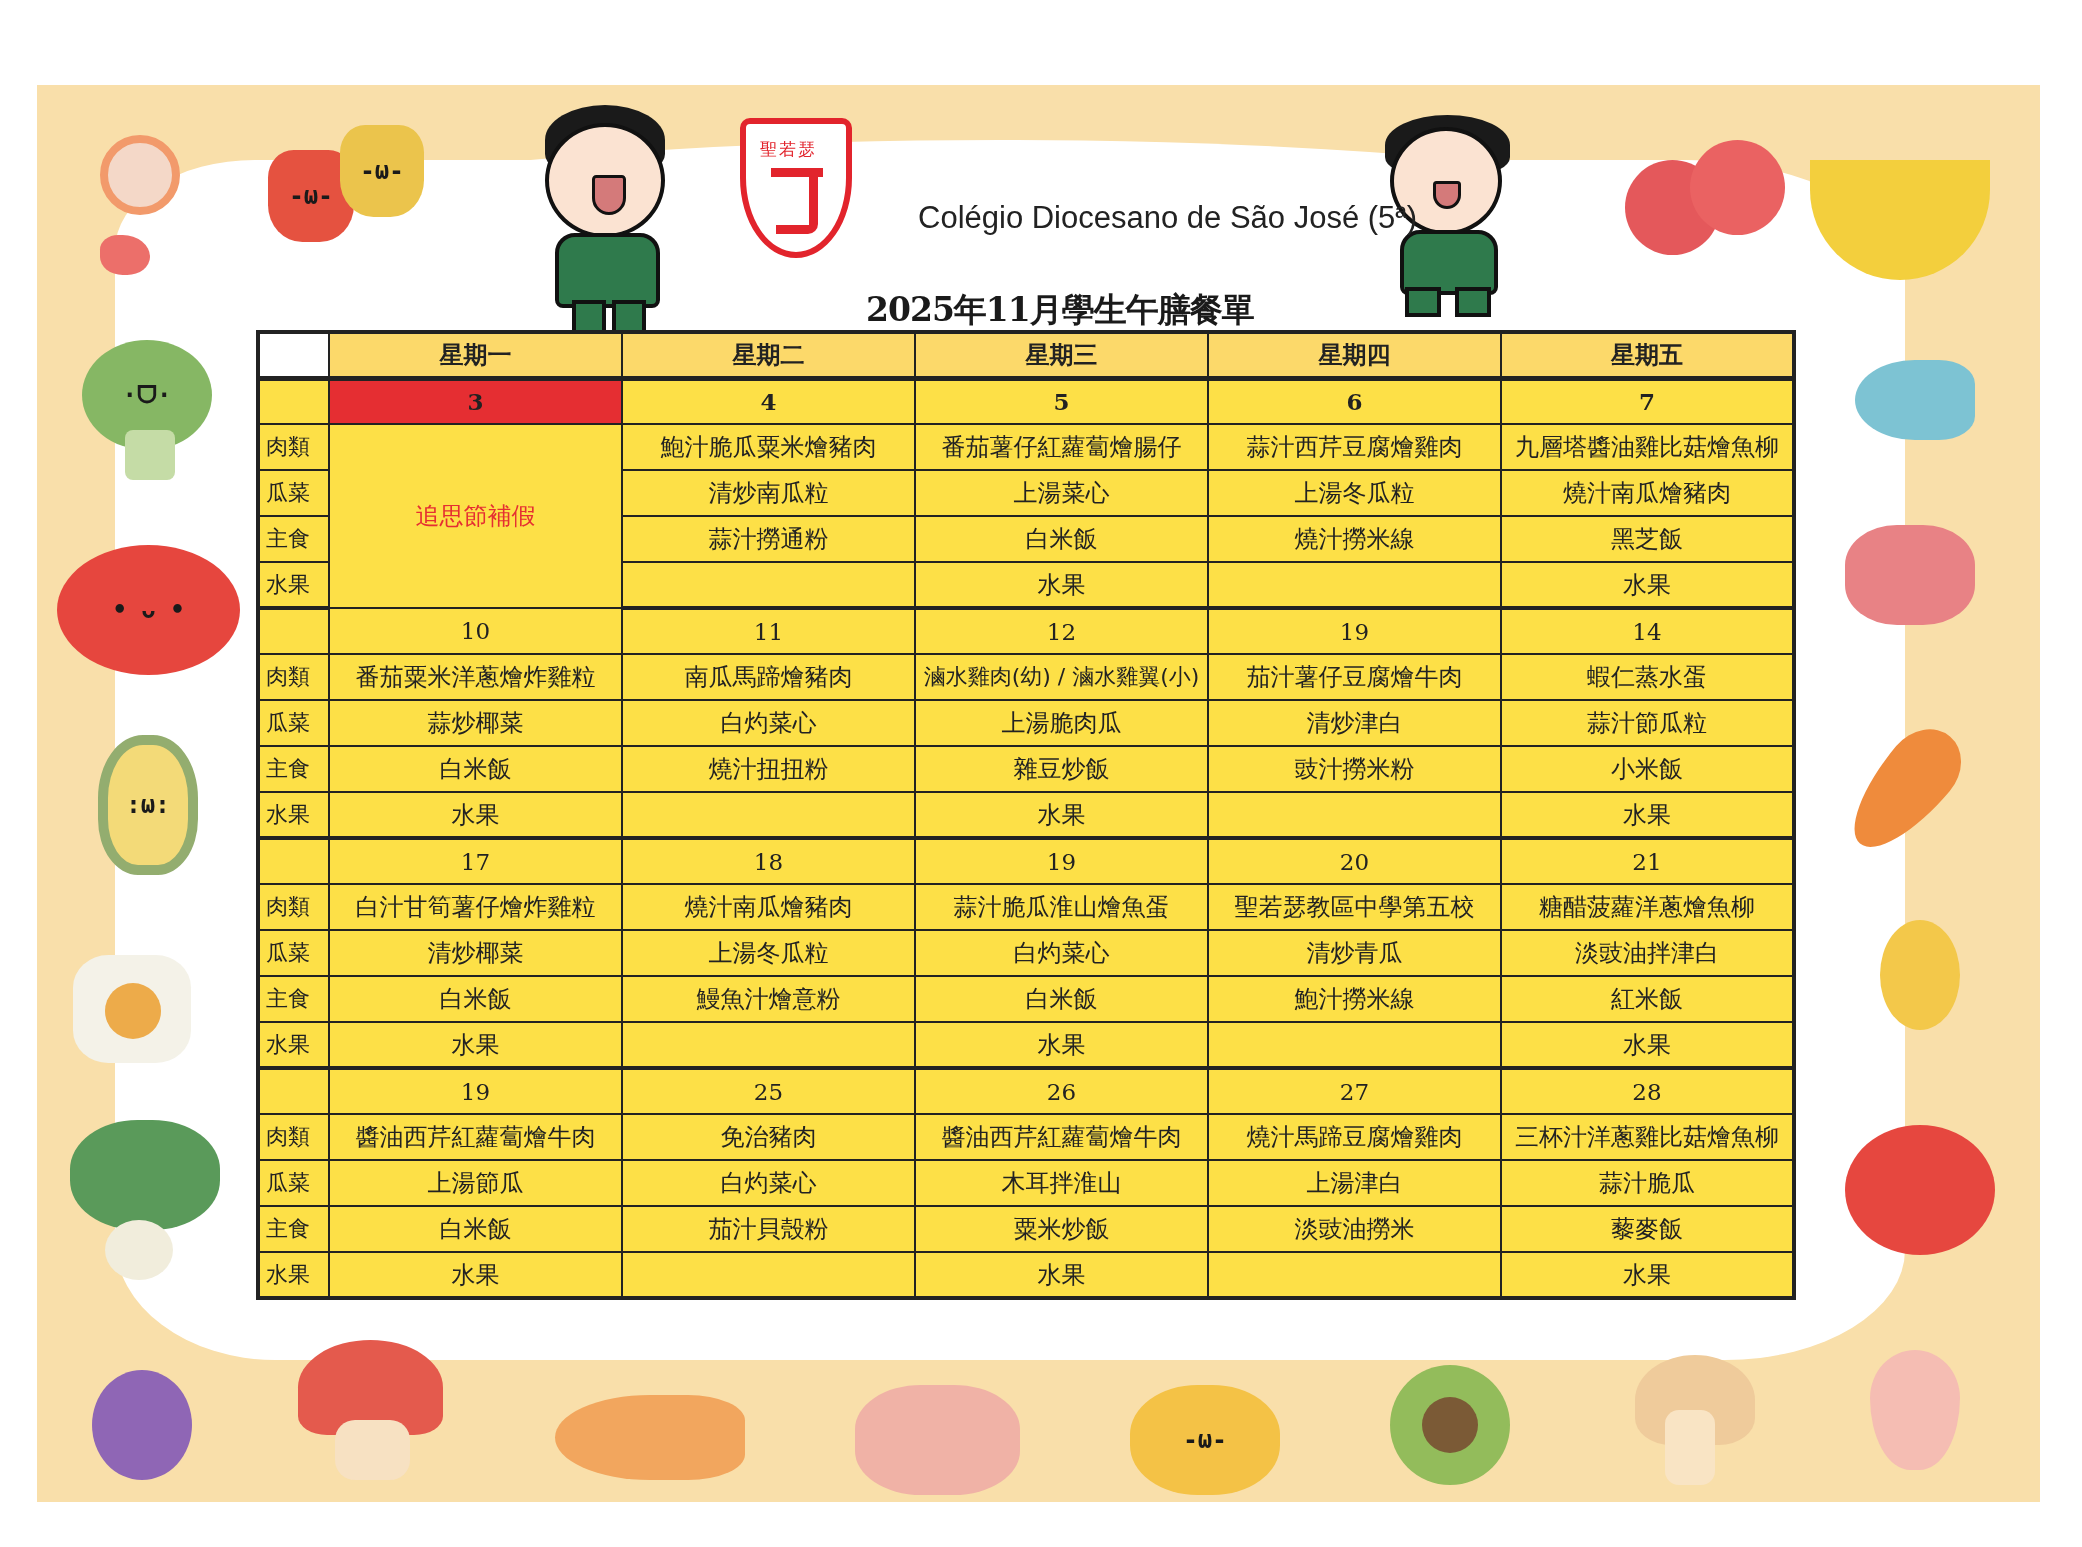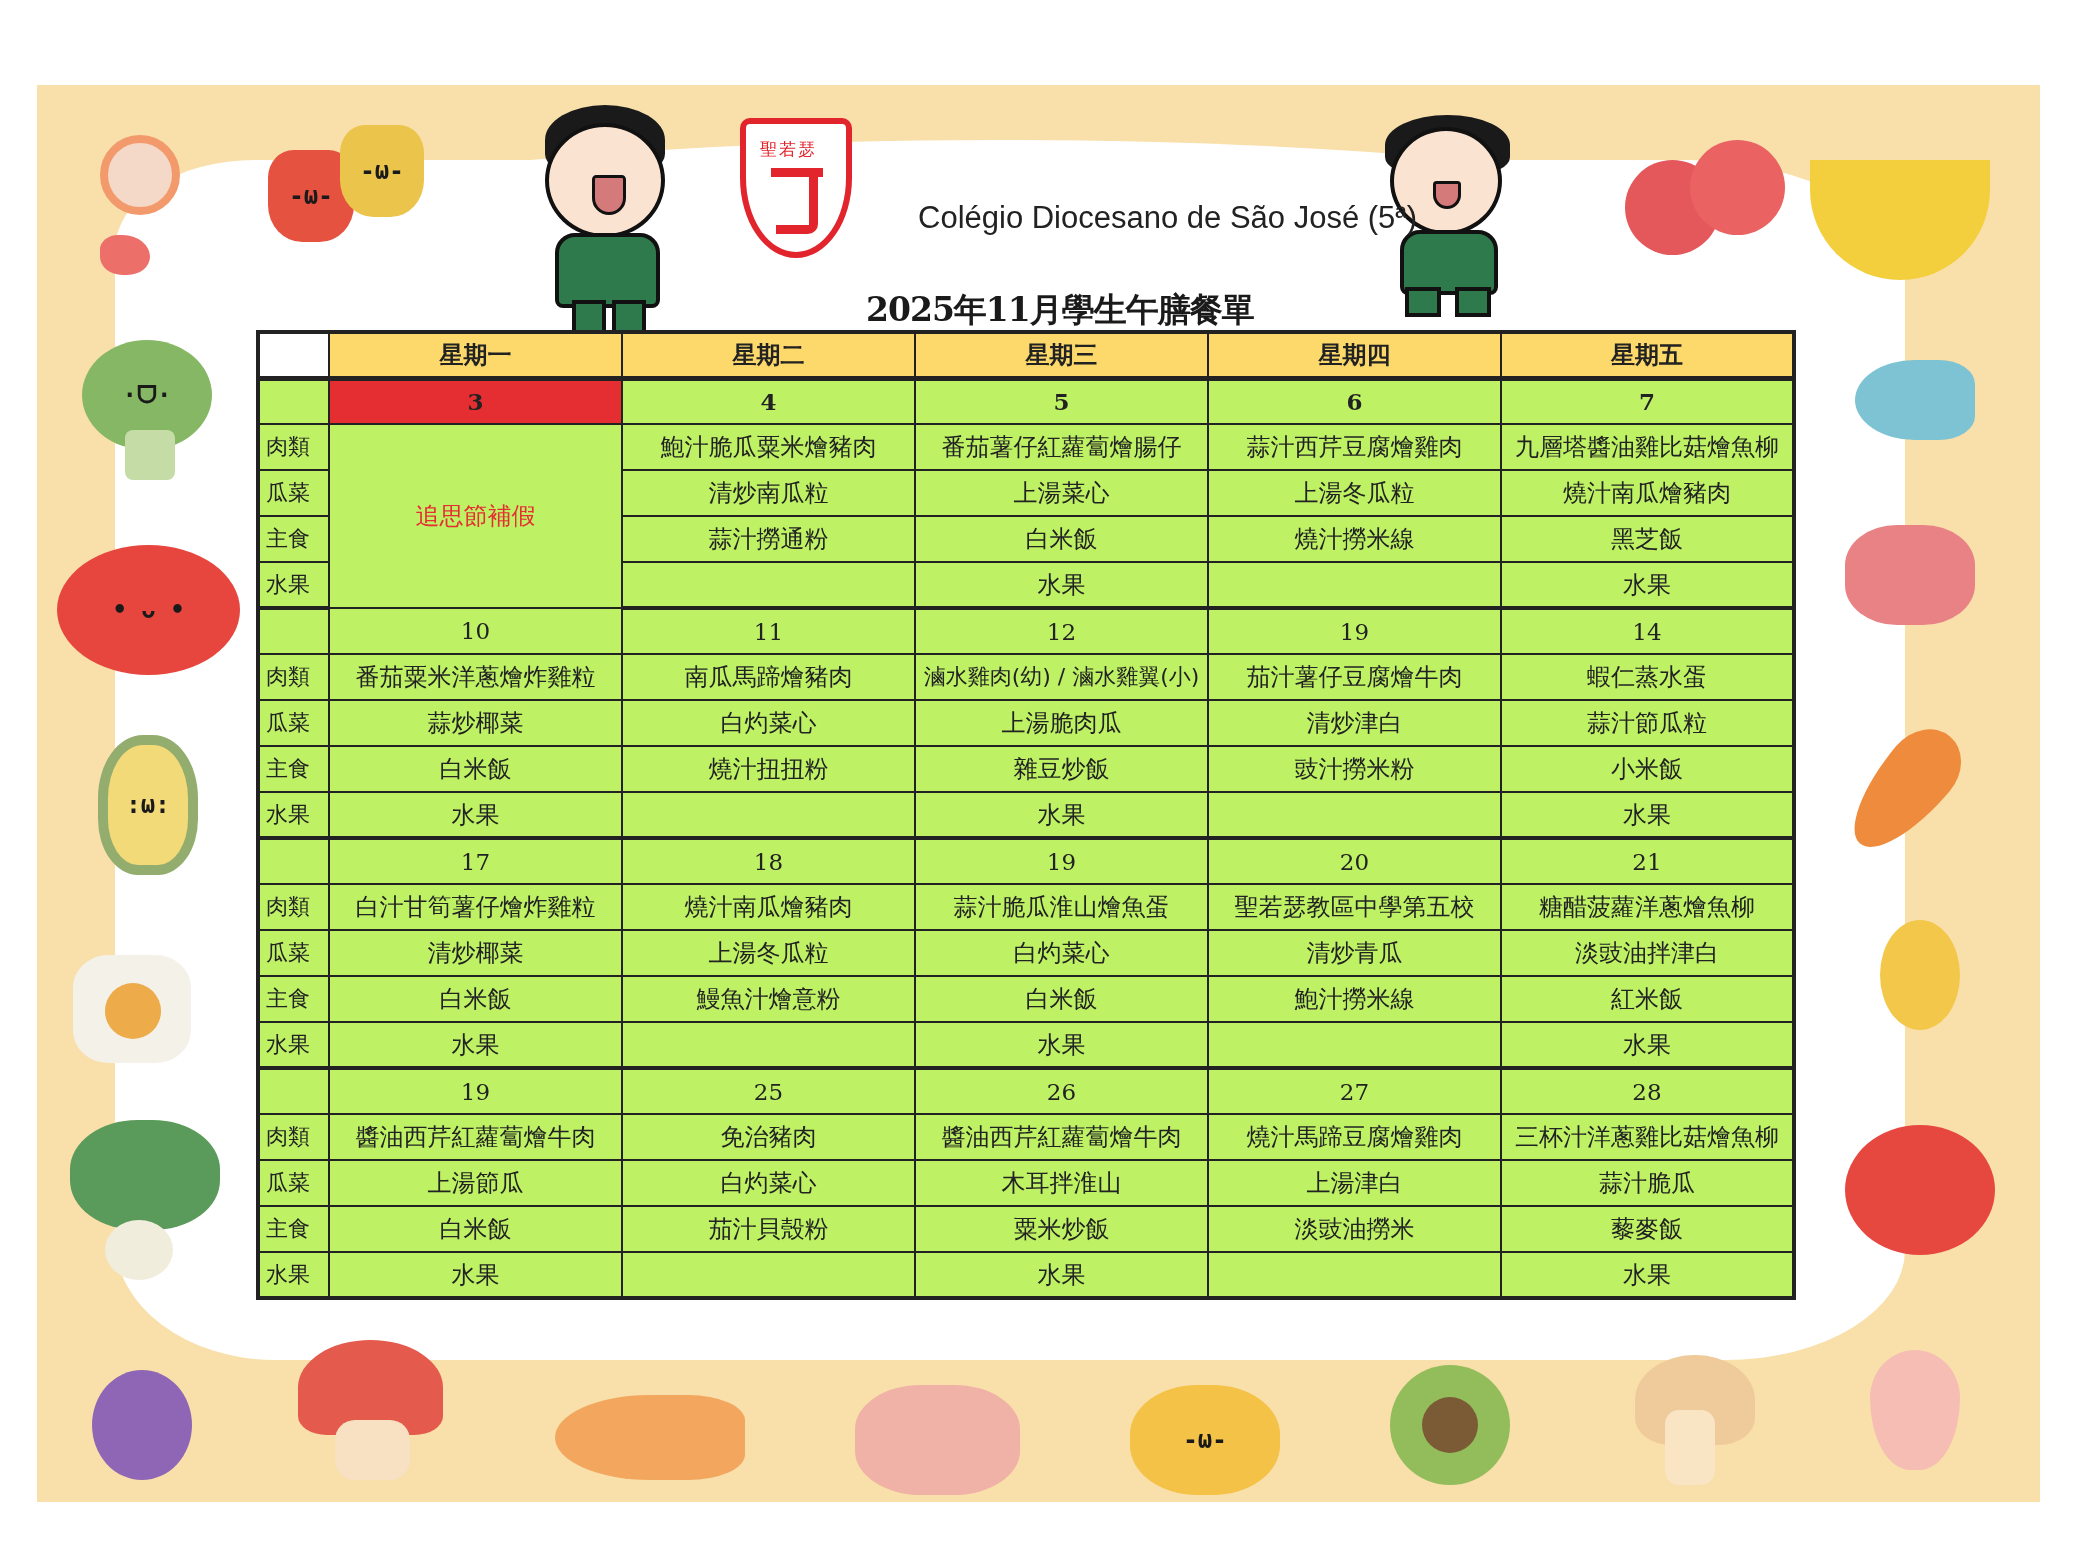--- a/index.html
+++ b/index.html
@@ -47,21 +47,21 @@
   .kid .hair { position: absolute; background: #1a1a1a; border-radius: 50% 50% 30% 30%; }
   .kid .body { position: absolute; background: #2f7a4c; border: 4px solid #111; border-radius: 20px 20px 8px 8px; }
   .kid .leg { position: absolute; background: #2f7a4c; border: 4px solid #111; }
   .kid .shoe { position: absolute; background: #fff; border: 4px solid #111; border-radius: 50%; }
   .kid .mouth { position: absolute; background: #d47a7a; border: 3px solid #111; border-radius: 10px 10px 40px 40px; }
 
   
   .menu-table {
     position: absolute; left: 256px; top: 330px; width: 1532px;
     border-collapse: collapse; table-layout: fixed;
-    border: 4px solid #222; background: #bef264;
+    border: 4px solid #222; background: #fde047;
   }
   .menu-table td, .menu-table th {
     border: 2px solid #222; text-align: center; vertical-align: middle;
     font-size: 24px; height: 46px; padding: 0 2px; white-space: nowrap; overflow: hidden;
     font-family: "DejaVu Sans", sans-serif; font-weight: normal; color: #222;
   }
   .menu-table col.label-col { width: 71px; }
   .menu-table col.day-col { width: 293px; }
   .menu-table tr.head-row th { background: #fcd96a; font-weight: bold; font-family: "DejaVu Serif", serif; font-size: 24px; border-bottom: 5px solid #222; }
   .menu-table tr.head-row th.corner { background: #fff; }

